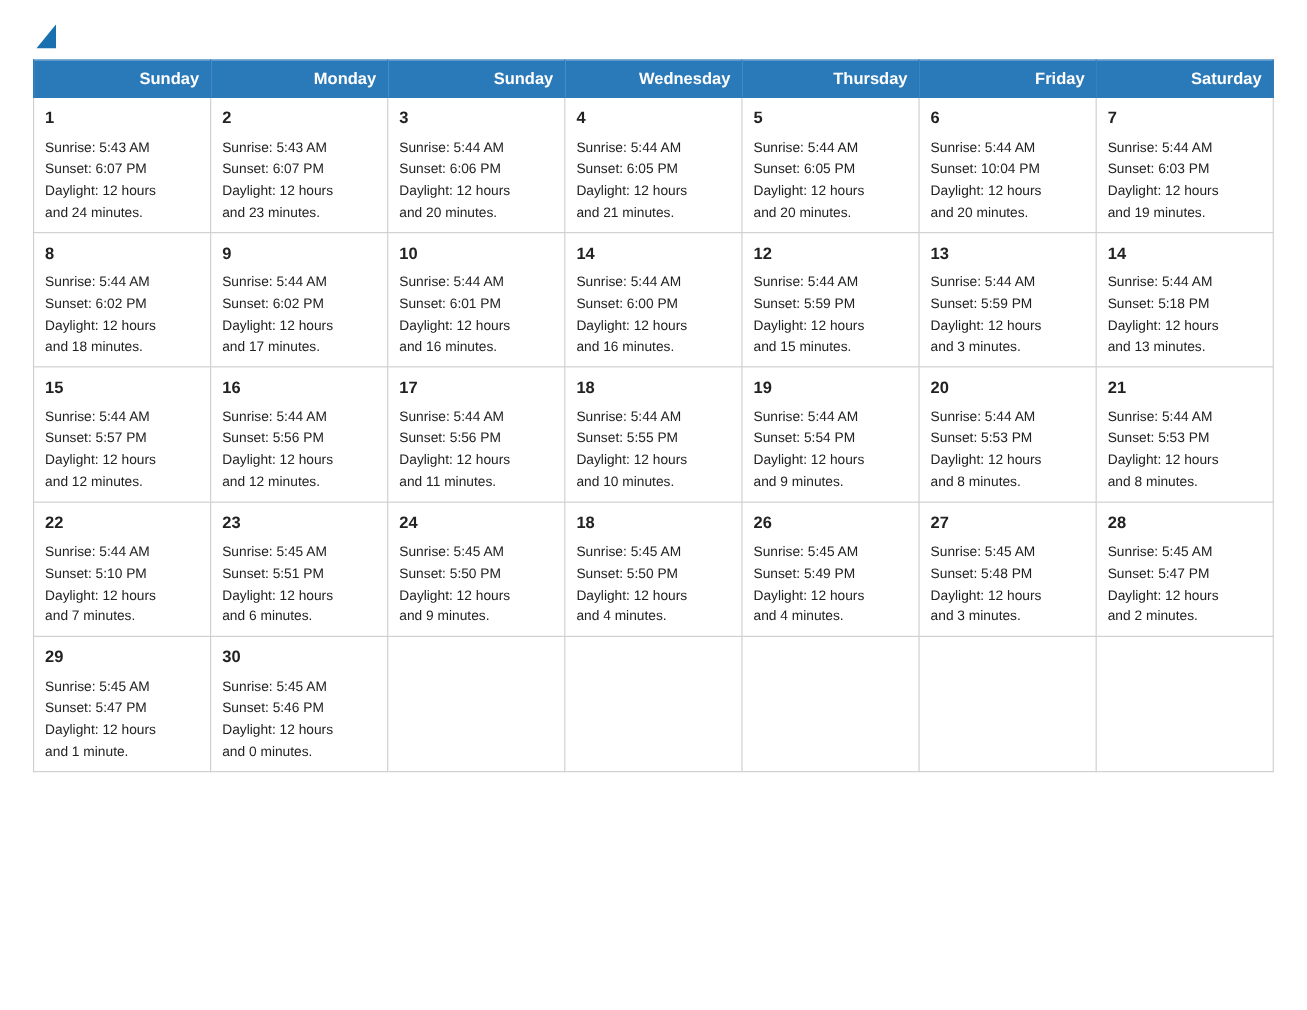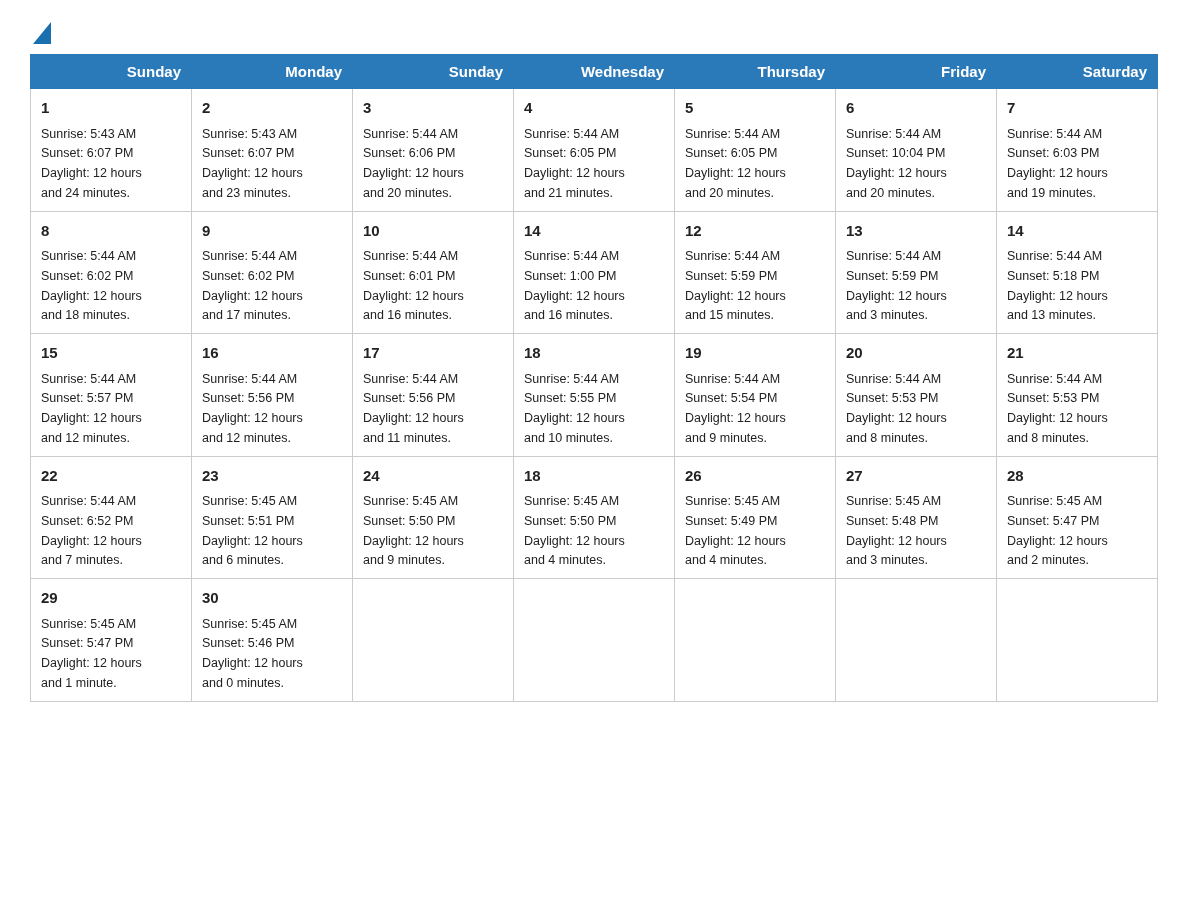--- a/index.html
+++ b/index.html
@@ -129,36 +129,36 @@
         <td><span class="day-number">3</span><span class="day-info">Sunrise: 5:44 AM</span><br><span class="day-info">Sunset: 6:06 PM</span><br><span class="day-info">Daylight: 12 hours</span><br><span class="day-info">and 20 minutes.</span></td>
         <td><span class="day-number">4</span><span class="day-info">Sunrise: 5:44 AM</span><br><span class="day-info">Sunset: 6:05 PM</span><br><span class="day-info">Daylight: 12 hours</span><br><span class="day-info">and 21 minutes.</span></td>
         <td><span class="day-number">5</span><span class="day-info">Sunrise: 5:44 AM</span><br><span class="day-info">Sunset: 6:05 PM</span><br><span class="day-info">Daylight: 12 hours</span><br><span class="day-info">and 20 minutes.</span></td>
         <td><span class="day-number">6</span><span class="day-info">Sunrise: 5:44 AM</span><br><span class="day-info">Sunset: 10:04 PM</span><br><span class="day-info">Daylight: 12 hours</span><br><span class="day-info">and 20 minutes.</span></td>
         <td><span class="day-number">7</span><span class="day-info">Sunrise: 5:44 AM</span><br><span class="day-info">Sunset: 6:03 PM</span><br><span class="day-info">Daylight: 12 hours</span><br><span class="day-info">and 19 minutes.</span></td>
       </tr>
       <tr>
         <td><span class="day-number">8</span><span class="day-info">Sunrise: 5:44 AM</span><br><span class="day-info">Sunset: 6:02 PM</span><br><span class="day-info">Daylight: 12 hours</span><br><span class="day-info">and 18 minutes.</span></td>
         <td><span class="day-number">9</span><span class="day-info">Sunrise: 5:44 AM</span><br><span class="day-info">Sunset: 6:02 PM</span><br><span class="day-info">Daylight: 12 hours</span><br><span class="day-info">and 17 minutes.</span></td>
         <td><span class="day-number">10</span><span class="day-info">Sunrise: 5:44 AM</span><br><span class="day-info">Sunset: 6:01 PM</span><br><span class="day-info">Daylight: 12 hours</span><br><span class="day-info">and 16 minutes.</span></td>
-        <td><span class="day-number">14</span><span class="day-info">Sunrise: 5:44 AM</span><br><span class="day-info">Sunset: 1:00 PM</span><br><span class="day-info">Daylight: 12 hours</span><br><span class="day-info">and 16 minutes.</span></td>
+        <td><span class="day-number">14</span><span class="day-info">Sunrise: 5:44 AM</span><br><span class="day-info">Sunset: 6:00 PM</span><br><span class="day-info">Daylight: 12 hours</span><br><span class="day-info">and 16 minutes.</span></td>
         <td><span class="day-number">12</span><span class="day-info">Sunrise: 5:44 AM</span><br><span class="day-info">Sunset: 5:59 PM</span><br><span class="day-info">Daylight: 12 hours</span><br><span class="day-info">and 15 minutes.</span></td>
         <td><span class="day-number">13</span><span class="day-info">Sunrise: 5:44 AM</span><br><span class="day-info">Sunset: 5:59 PM</span><br><span class="day-info">Daylight: 12 hours</span><br><span class="day-info">and 3 minutes.</span></td>
         <td><span class="day-number">14</span><span class="day-info">Sunrise: 5:44 AM</span><br><span class="day-info">Sunset: 5:18 PM</span><br><span class="day-info">Daylight: 12 hours</span><br><span class="day-info">and 13 minutes.</span></td>
       </tr>
       <tr>
         <td><span class="day-number">15</span><span class="day-info">Sunrise: 5:44 AM</span><br><span class="day-info">Sunset: 5:57 PM</span><br><span class="day-info">Daylight: 12 hours</span><br><span class="day-info">and 12 minutes.</span></td>
         <td><span class="day-number">16</span><span class="day-info">Sunrise: 5:44 AM</span><br><span class="day-info">Sunset: 5:56 PM</span><br><span class="day-info">Daylight: 12 hours</span><br><span class="day-info">and 12 minutes.</span></td>
         <td><span class="day-number">17</span><span class="day-info">Sunrise: 5:44 AM</span><br><span class="day-info">Sunset: 5:56 PM</span><br><span class="day-info">Daylight: 12 hours</span><br><span class="day-info">and 11 minutes.</span></td>
         <td><span class="day-number">18</span><span class="day-info">Sunrise: 5:44 AM</span><br><span class="day-info">Sunset: 5:55 PM</span><br><span class="day-info">Daylight: 12 hours</span><br><span class="day-info">and 10 minutes.</span></td>
         <td><span class="day-number">19</span><span class="day-info">Sunrise: 5:44 AM</span><br><span class="day-info">Sunset: 5:54 PM</span><br><span class="day-info">Daylight: 12 hours</span><br><span class="day-info">and 9 minutes.</span></td>
         <td><span class="day-number">20</span><span class="day-info">Sunrise: 5:44 AM</span><br><span class="day-info">Sunset: 5:53 PM</span><br><span class="day-info">Daylight: 12 hours</span><br><span class="day-info">and 8 minutes.</span></td>
         <td><span class="day-number">21</span><span class="day-info">Sunrise: 5:44 AM</span><br><span class="day-info">Sunset: 5:53 PM</span><br><span class="day-info">Daylight: 12 hours</span><br><span class="day-info">and 8 minutes.</span></td>
       </tr>
       <tr>
-        <td><span class="day-number">22</span><span class="day-info">Sunrise: 5:44 AM</span><br><span class="day-info">Sunset: 6:52 PM</span><br><span class="day-info">Daylight: 12 hours</span><br><span class="day-info">and 7 minutes.</span></td>
+        <td><span class="day-number">22</span><span class="day-info">Sunrise: 5:44 AM</span><br><span class="day-info">Sunset: 5:10 PM</span><br><span class="day-info">Daylight: 12 hours</span><br><span class="day-info">and 7 minutes.</span></td>
         <td><span class="day-number">23</span><span class="day-info">Sunrise: 5:45 AM</span><br><span class="day-info">Sunset: 5:51 PM</span><br><span class="day-info">Daylight: 12 hours</span><br><span class="day-info">and 6 minutes.</span></td>
         <td><span class="day-number">24</span><span class="day-info">Sunrise: 5:45 AM</span><br><span class="day-info">Sunset: 5:50 PM</span><br><span class="day-info">Daylight: 12 hours</span><br><span class="day-info">and 9 minutes.</span></td>
         <td><span class="day-number">18</span><span class="day-info">Sunrise: 5:45 AM</span><br><span class="day-info">Sunset: 5:50 PM</span><br><span class="day-info">Daylight: 12 hours</span><br><span class="day-info">and 4 minutes.</span></td>
         <td><span class="day-number">26</span><span class="day-info">Sunrise: 5:45 AM</span><br><span class="day-info">Sunset: 5:49 PM</span><br><span class="day-info">Daylight: 12 hours</span><br><span class="day-info">and 4 minutes.</span></td>
         <td><span class="day-number">27</span><span class="day-info">Sunrise: 5:45 AM</span><br><span class="day-info">Sunset: 5:48 PM</span><br><span class="day-info">Daylight: 12 hours</span><br><span class="day-info">and 3 minutes.</span></td>
         <td><span class="day-number">28</span><span class="day-info">Sunrise: 5:45 AM</span><br><span class="day-info">Sunset: 5:47 PM</span><br><span class="day-info">Daylight: 12 hours</span><br><span class="day-info">and 2 minutes.</span></td>
       </tr>
       <tr>
         <td><span class="day-number">29</span><span class="day-info">Sunrise: 5:45 AM</span><br><span class="day-info">Sunset: 5:47 PM</span><br><span class="day-info">Daylight: 12 hours</span><br><span class="day-info">and 1 minute.</span></td>
         <td><span class="day-number">30</span><span class="day-info">Sunrise: 5:45 AM</span><br><span class="day-info">Sunset: 5:46 PM</span><br><span class="day-info">Daylight: 12 hours</span><br><span class="day-info">and 0 minutes.</span></td>

